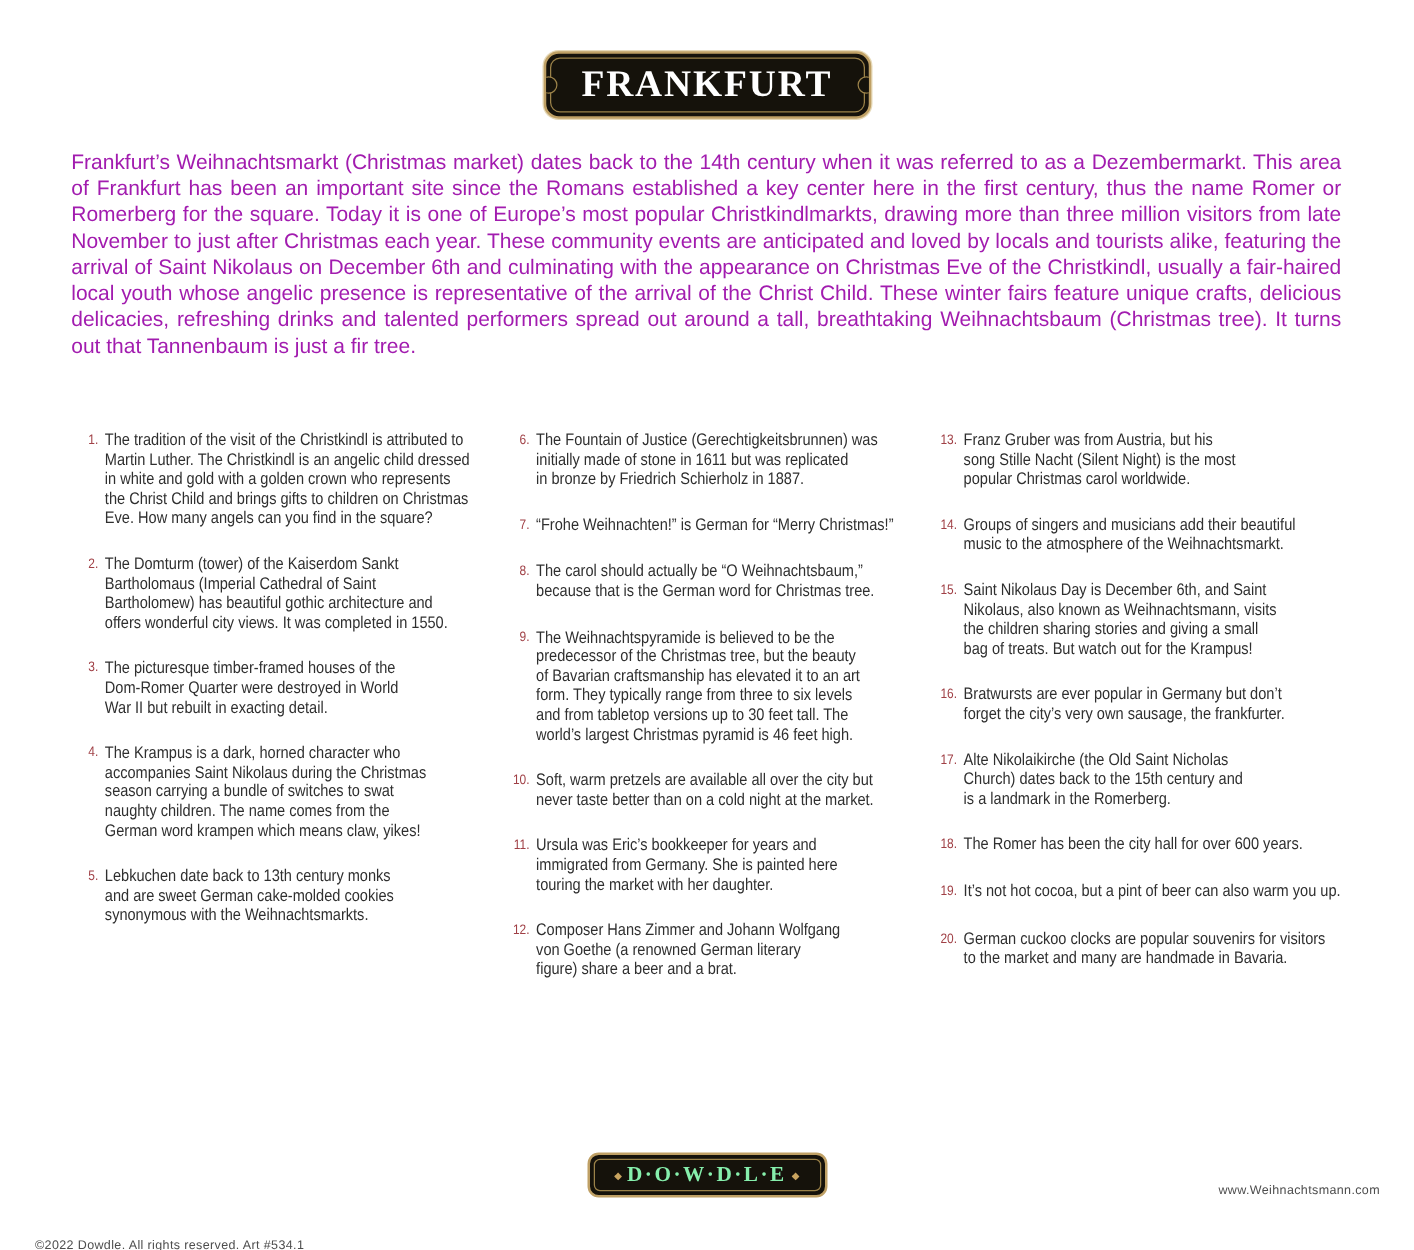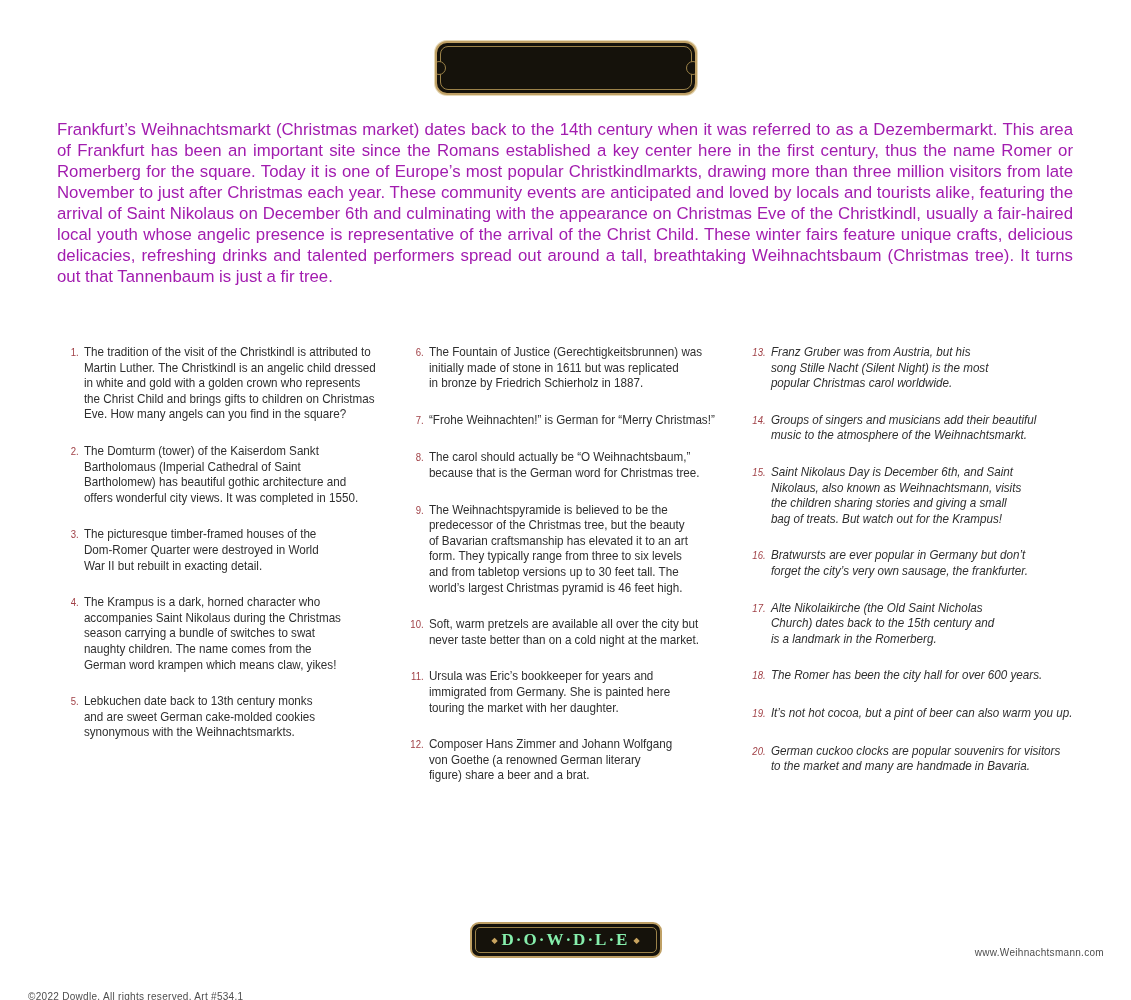--- a/index.html
+++ b/index.html
@@ -54,21 +54,21 @@
   }
 
   
   .facts {
     position:absolute; left:63px; top:344px;
     display:flex;
   }
   .facts-col { flex:0 0 auto; }
   .facts-col.c1 { width:345px; }
   .facts-col.c2 { width:342px; }
-  .facts-col.c3 { width:341px;font-style:italic; }
+  .facts-col.c3 { width:341px; }
 
   .fact {
     display:flex;
     margin-bottom:21px;
     transform:scaleX(0.87);
     transform-origin:0 0;
   }
   .fact-num {
     flex:0 0 18px; width:18px;
     text-align:right;
@@ -123,20 +123,21 @@
     font-size:10px; color:#4d4d4d; letter-spacing:0.3px;
   }
 </style>
 </head>
 <body>
 
 <div class="plaque">
   <div class="plaque-inner"></div>
   <div class="notch left"></div>
   <div class="notch right"></div>
+  <div class="plaque-title">FRANKFURT</div>
 </div>
 
 <div class="intro">Frankfurt’s Weihnachtsmarkt (Christmas market) dates back to the 14th century when it was referred to as a Dezembermarkt. This area of Frankfurt has been an important site since the Romans established a key center here in the first century, thus the name Romer or Romerberg for the square. Today it is one of Europe’s most popular Christkindlmarkts, drawing more than three million visitors from late November to just after Christmas each year. These community events are anticipated and loved by locals and tourists alike, featuring the arrival of Saint Nikolaus on December 6th and culminating with the appearance on Christmas Eve of the Christkindl, usually a fair-haired local youth whose angelic presence is representative of the arrival of the Christ Child. These winter fairs feature unique crafts, delicious delicacies, refreshing drinks and talented performers spread out around a tall, breathtaking Weihnachtsbaum (Christmas tree). It turns out that Tannenbaum is just a fir tree.</div>
 
 <div class="facts">
   <div class="facts-col c1">
       <div class="fact">
         <span class="fact-num">1.</span>
         <span class="fact-text">The tradition of the visit of the Christkindl is attributed to
 Martin Luther. The Christkindl is an angelic child dressed

